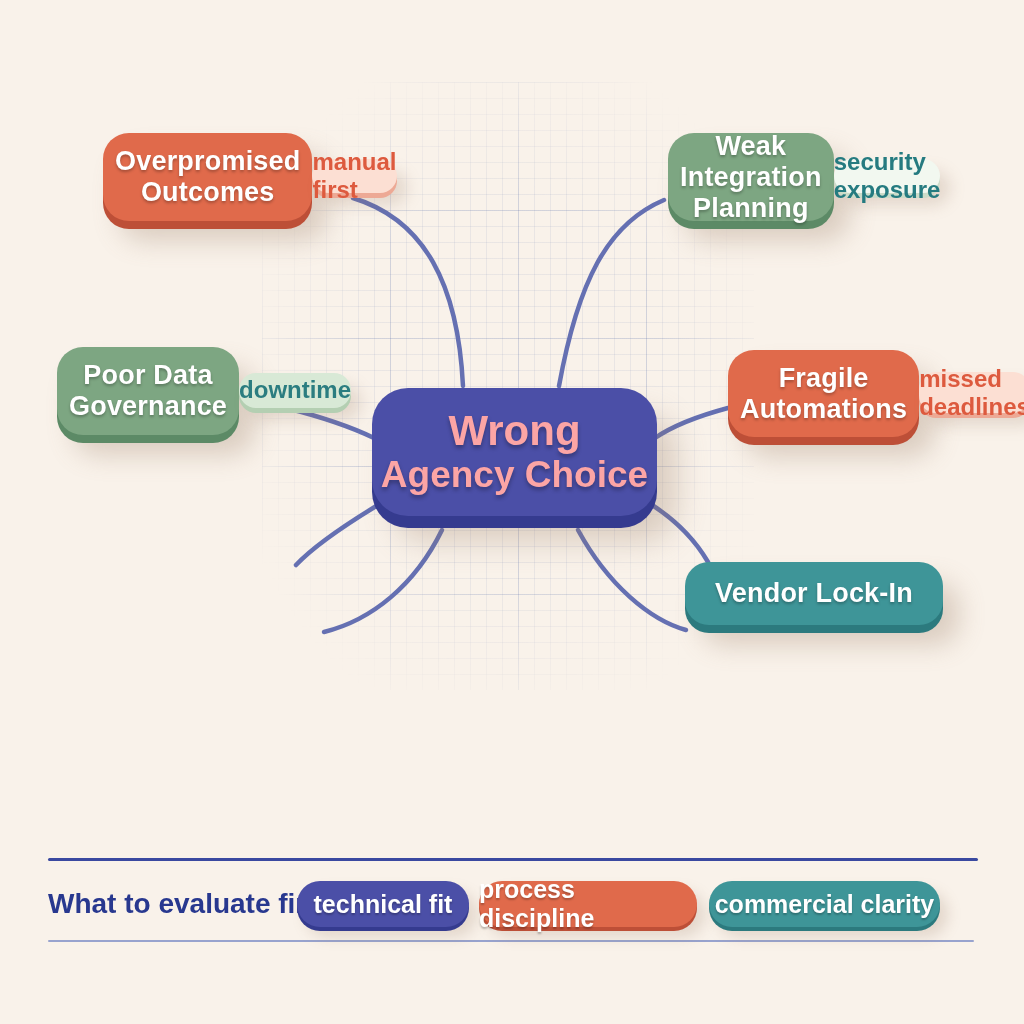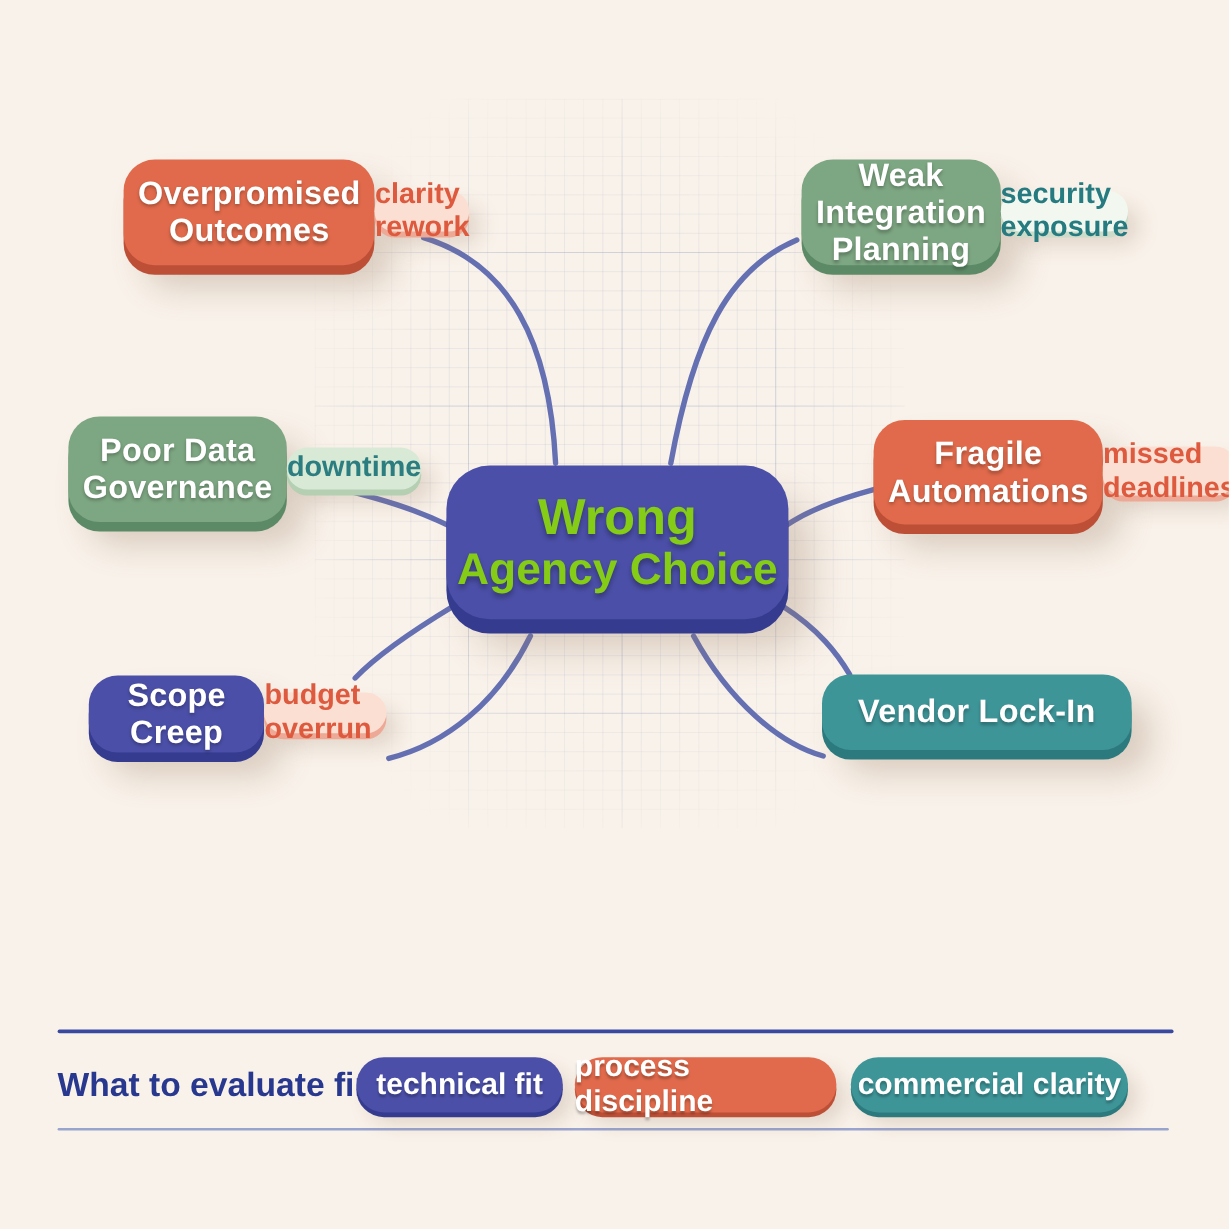--- a/index.html
+++ b/index.html
@@ -48,21 +48,21 @@
   .s-pink {background:var(--pink-sub); color:var(--pink-sub-text); box-shadow:0 5px 0 var(--pink-sub-edge), 10px 12px 16px var(--shadow-light);}
   .s-mint {background:var(--mint-sub); color:var(--mint-sub-text); box-shadow:0 5px 0 var(--mint-sub-edge), 10px 12px 16px var(--shadow-light);}
   .s-white{background:var(--white-sub);color:var(--white-sub-text);box-shadow:0 5px 0 var(--white-sub-edge),10px 12px 16px var(--shadow-light);}
 
   
   .center-node{
     position:absolute;left:372px;top:388px;width:285px;height:128px;z-index:3;
     background:var(--indigo);border-radius:36px;
     box-shadow:0 12px 0 var(--indigo-edge),20px 26px 30px var(--shadow);
     display:flex;flex-direction:column;align-items:center;justify-content:center;
-    color:#84cc16;font-weight:700;text-shadow:0 3px 4px rgba(0,0,0,0.3);
+    color:#fca5a5;font-weight:700;text-shadow:0 3px 4px rgba(0,0,0,0.3);
   }
   .center-line1{font-size:42px;line-height:46px;}
   .center-line2{font-size:37px;line-height:42px;}
 
   
   .rule{position:absolute;border-radius:2px;}
   .rule-top{left:48px;top:858px;width:930px;height:3px;background:var(--rule-dark);}
   .rule-bottom{left:48px;top:940px;width:926px;height:2px;background:var(--rule-light);}
   .legend-label{
     position:absolute;left:48px;top:881px;height:46px;z-index:3;
@@ -94,21 +94,21 @@
     <path class="connector" d="M378,505 C345,525 315,545 296,565"></path>
     <path class="connector" d="M442,530 C415,585 372,620 324,632"></path>
     <path class="connector" d="M652,505 C683,525 698,545 708,562"></path>
     <path class="connector" d="M578,530 C608,585 650,620 686,630"></path>
   </svg>
 
   <div class="node" style="left:103px;top:133px;width:247px;">
     <div class="nbox a-orange" style="height:88px;">
       <span>Overpromised Outcomes</span>
     </div>
-    <div class="nsub s-pink" style="width:182px;height:34px;">clarity rework</div>
+    <div class="nsub s-pink" style="width:182px;height:34px;">manual first</div>
   </div>
 
   <div class="node" style="left:668px;top:133px;width:250px;">
     <div class="nbox a-green" style="height:88px;">
       <span>Weak Integration Planning</span>
     </div>
     <div class="nsub s-white" style="width:196px;height:34px;">security exposure</div>
   </div>
 
   <div class="node" style="left:57px;top:347px;width:228px;">
@@ -118,26 +118,20 @@
     <div class="nsub s-mint" style="width:155px;height:35px;">downtime</div>
   </div>
 
   <div class="node" style="left:728px;top:350px;width:240px;">
     <div class="nbox a-orange" style="height:87px;">
       <span>Fragile Automations</span>
     </div>
     <div class="nsub s-pink" style="width:190px;height:41px;">missed deadlines</div>
   </div>
 
-  <div class="node" style="left:74px;top:563px;width:248px;">
-    <div class="nbox a-indigo" style="height:64px;border-radius:24px;">
-      <span>Scope Creep</span>
-    </div>
-    <div class="nsub s-pink" style="width:186px;height:34px;">budget overrun</div>
-  </div>
 
   <div class="node" style="left:685px;top:562px;width:258px;">
     <div class="nbox a-teal" style="height:63px;border-radius:24px;">
       <span>Vendor Lock-In</span>
     </div>
   </div>
 
   <div class="center-node">
     <div class="center-line1">Wrong</div>
     <div class="center-line2">Agency Choice</div>

